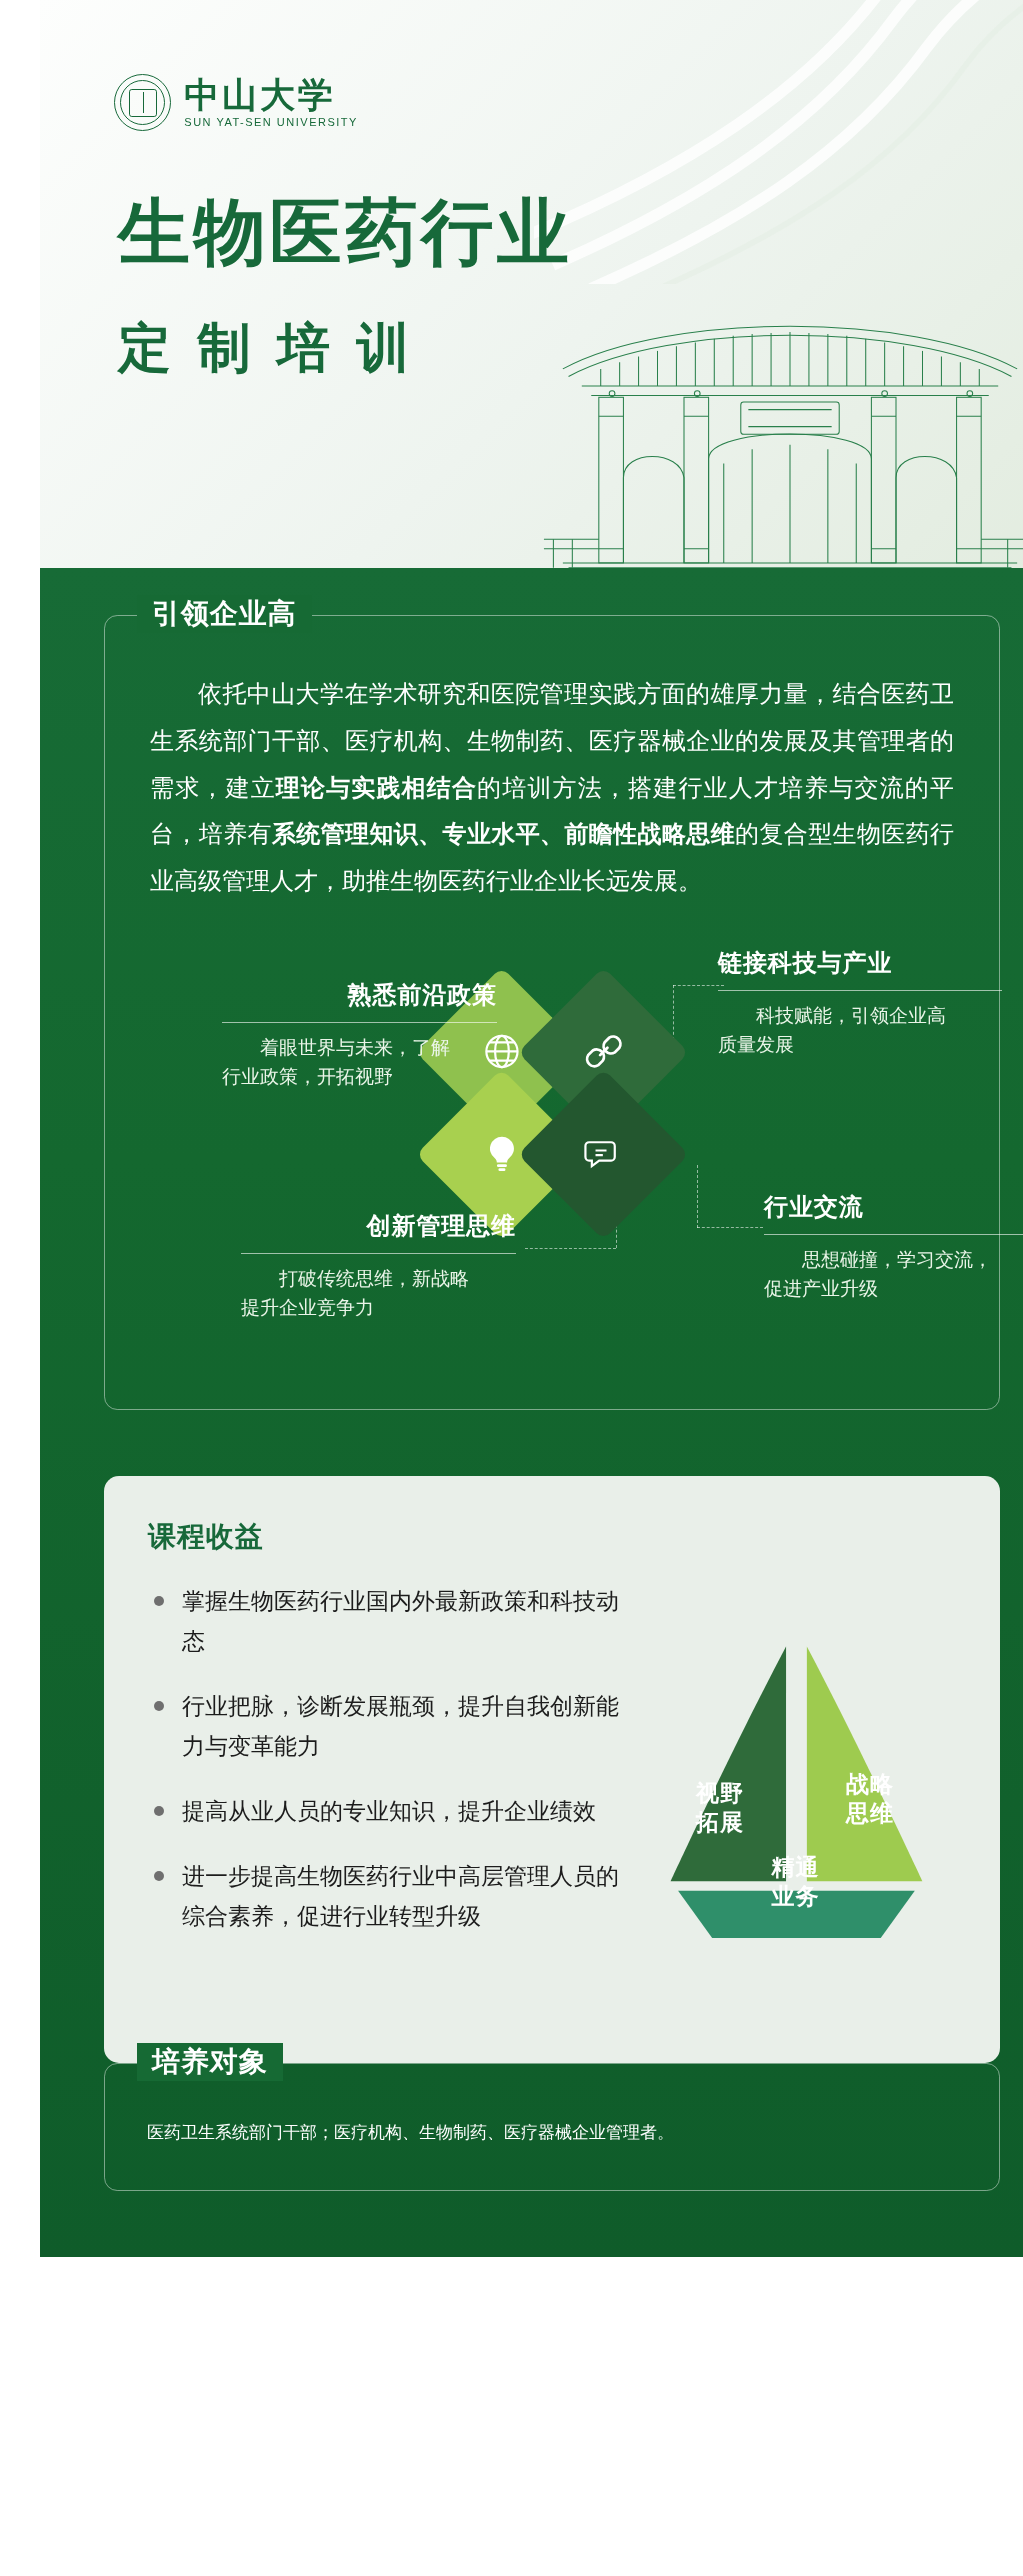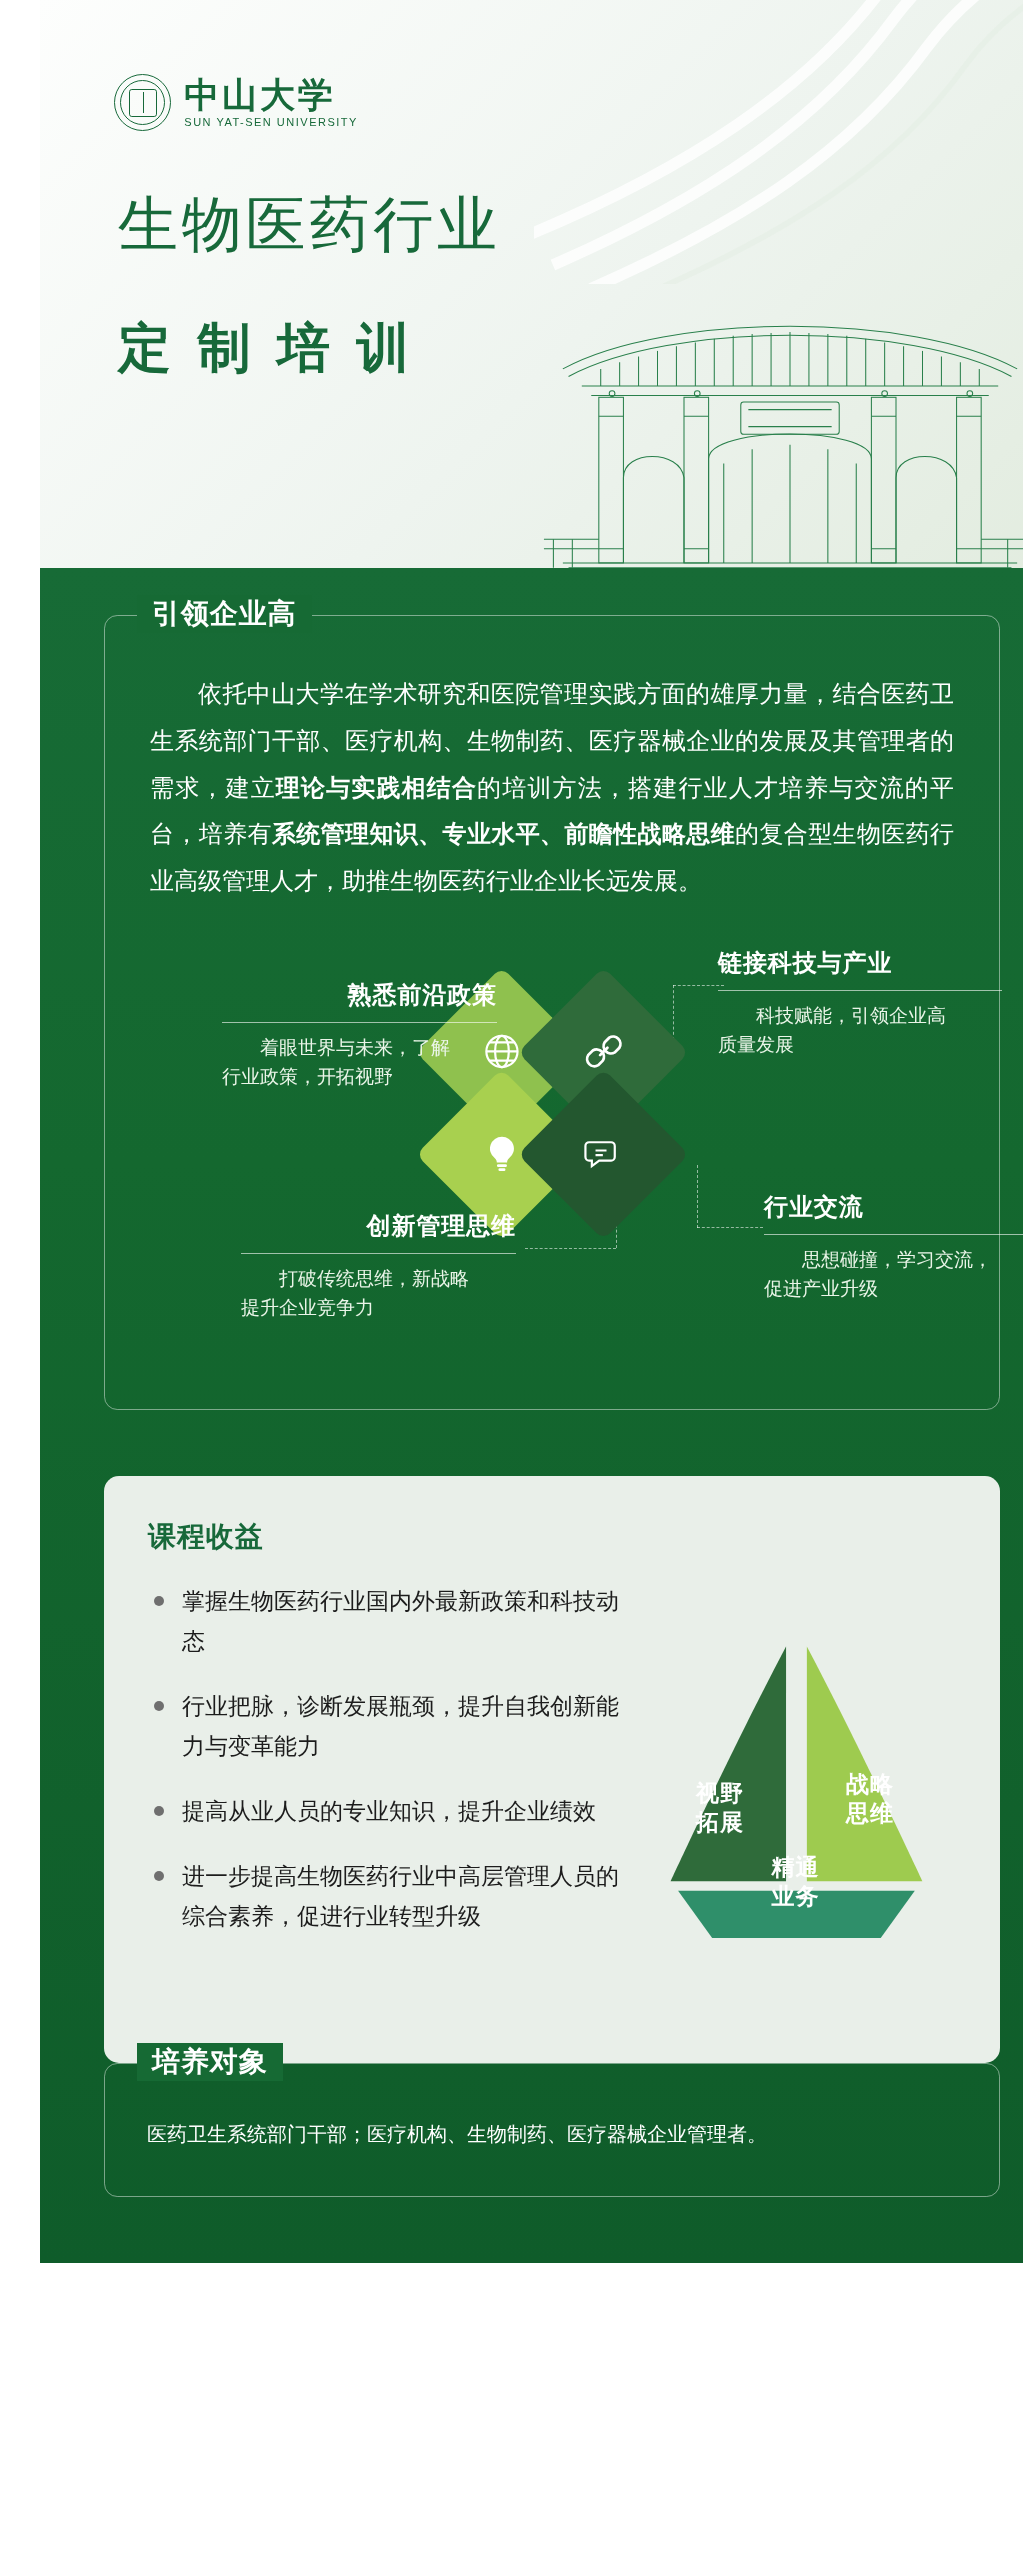--- a/index.html
+++ b/index.html
@@ -83,22 +83,22 @@
     font-size: 11px;
     letter-spacing: 1.5px;
     color: #17693a;
     margin-top: 2.8px;
     font-family: "Liberation Sans", sans-serif;
   }
   .title-1 {
     position: absolute;
     left: 78px;
     top: 185px;
-    font-size: 60px;
-    font-weight: 400;
+    font-size: 72px;
+    font-weight: 700;
     color: #17693a;
     letter-spacing: 3.8px;
     font-family: "DejaVu Sans", "Liberation Sans", sans-serif;
   }
   .title-2 {
     position: absolute;
     left: 78px;
     top: 313px;
     font-size: 53px;
     font-weight: 700;
@@ -284,23 +284,23 @@
   }
   .tri-l1 { left: 38px;  top: 142px; width: 76px; }
   .tri-l2 { left: 188px; top: 133px; width: 76px; }
   .tri-l3 { left: 104px; top: 216px; width: 95px; }
 
   
   .sec3-outer { }
   .sec3 { padding: 53px 42px 42px 42px; }
   .sec3 p {
     color: #ffffff;
-    font-size: 20px;
+    font-size: 17px;
     line-height: 1.85;
-    font-family: Liberation Mono, monospace;
+    font-family: Liberation Serif, serif;
   }
 </style>
 </head>
 <body>
 
 <div class="page">
 
   <div class="header">
 
     <svg class="header-swirl" viewBox="0 0 700 420">

